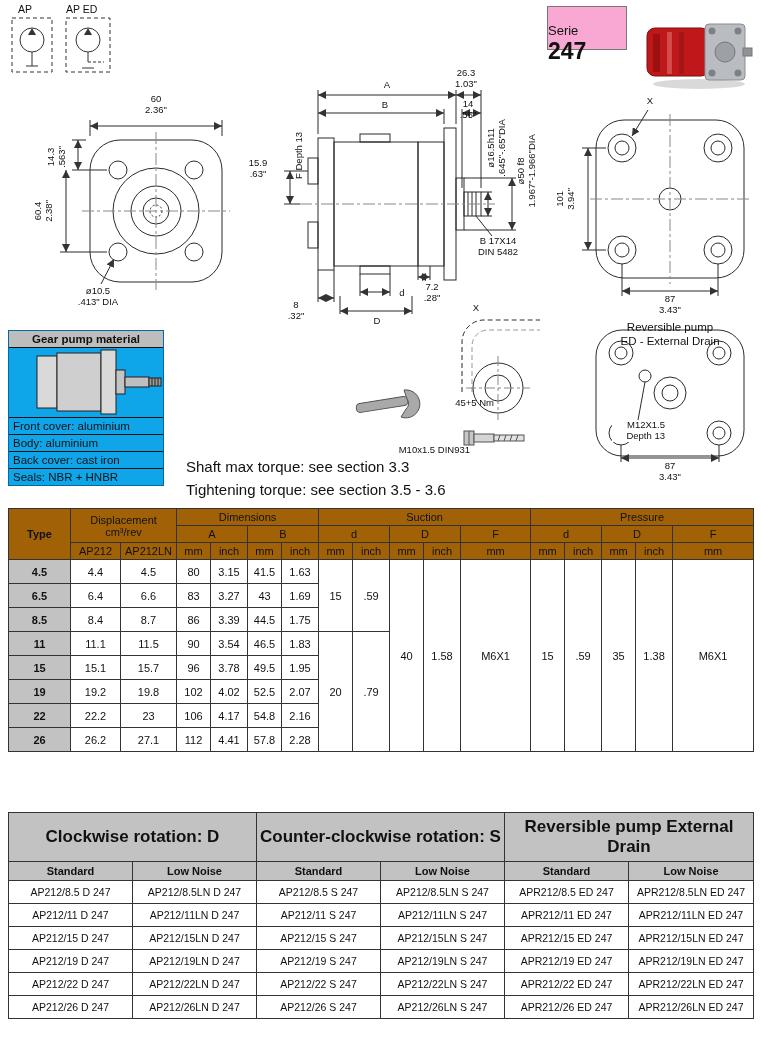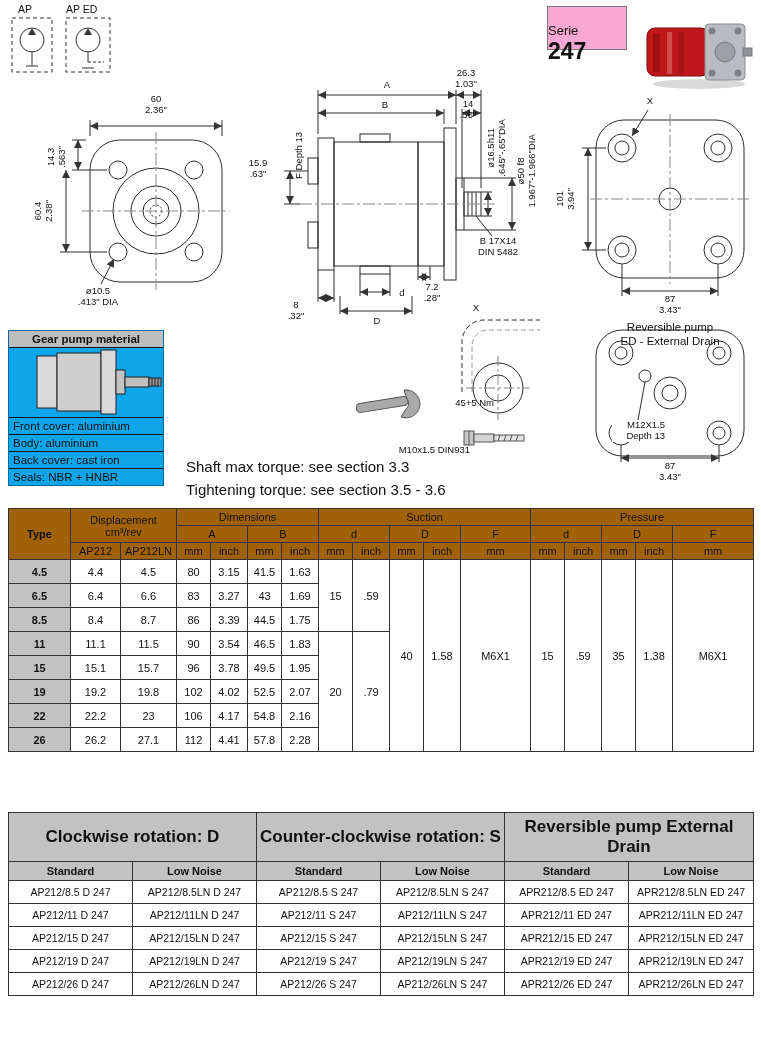--- a/index.html
+++ b/index.html
@@ -518,20 +518,28 @@
       </tr>
       <tr>
         <td>AP212/19 D 247</td>
         <td>AP212/19LN D 247</td>
         <td>AP212/19 S 247</td>
         <td>AP212/19LN S 247</td>
         <td>APR212/19 ED 247</td>
         <td>APR212/19LN ED 247</td>
       </tr>
       <tr>
+        <td>AP212/22 D 247</td>
+        <td>AP212/22LN D 247</td>
+        <td>AP212/22 S 247</td>
+        <td>AP212/22LN S 247</td>
+        <td>APR212/22 ED 247</td>
+        <td>APR212/22LN ED 247</td>
+      </tr>
+      <tr>
         <td>AP212/26 D 247</td>
         <td>AP212/26LN D 247</td>
         <td>AP212/26 S 247</td>
         <td>AP212/26LN S 247</td>
         <td>APR212/26 ED 247</td>
         <td>APR212/26LN ED 247</td>
       </tr>
     </tbody>
   </table>
 

